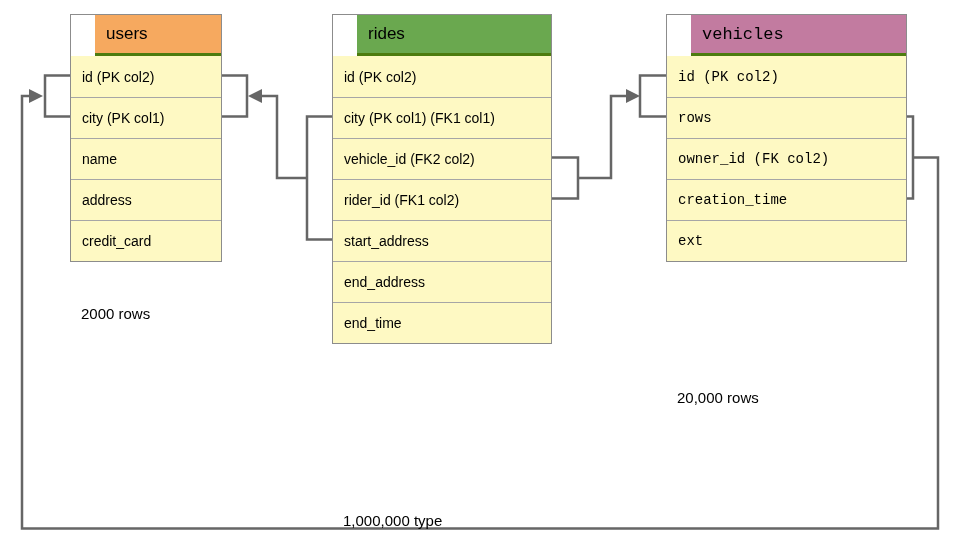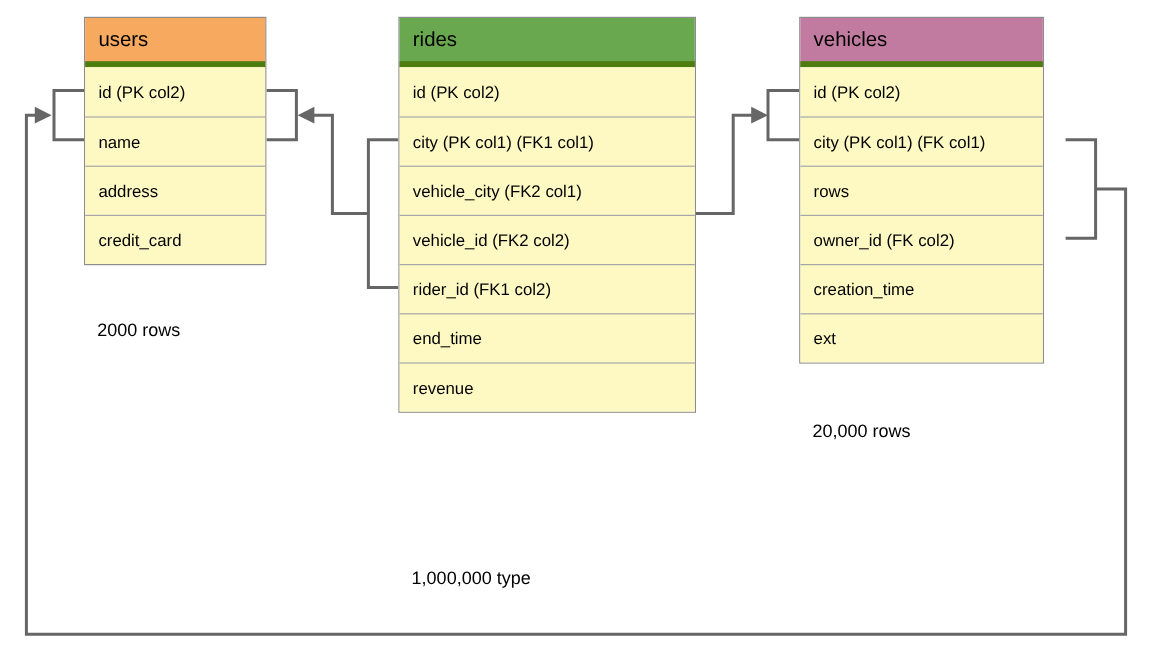--- a/index.html
+++ b/index.html
@@ -32,40 +32,42 @@
     background: #ffffff;
     border: 1.5px solid #8c8c8c;
     box-sizing: border-box;
   }
   .thead {
     height: 41px;
     display: flex;
     align-items: center;
     padding-left: 11px;
     font-size: 17px;
-    border-bottom: 5px solid #4d7c0f;
+    border-bottom: 3px solid #4d7c0f;
     box-sizing: border-box;
+    margin-left: 24px;
   }
   .trow {
     height: 41px;
     display: flex;
     align-items: center;
     padding-left: 11px;
     font-size: 14px;
     box-sizing: border-box;
     background: #fef9c3;
     white-space: nowrap;
   }
   .trow + .trow {
     border-top: 1px solid #a6a6a6;
   }
   .rowcount {
     position: absolute;
     font-size: 15px;
     white-space: nowrap;
+    margin-top: 38px;
   }
 </style>
 </head>
 <body>
 
 <svg class="connectors" width="960" height="540" viewBox="0 0 960 540">
 
   <g style="stroke: rgb(102, 102, 102);">
     <path d="M222 75.5 H247 V116.5 H222"></path>
     <path d="M332 116.5 H307 V239.5 H332"></path>
@@ -84,40 +86,40 @@
     <path d="M888 116.5 H913 V198.5 H888"></path>
     <path d="M70 75.5 H45 V116.5 H70"></path>
     <path d="M913 157.5 H938 V528.5 H22 V96 H30"></path>
   </g>
   <polygon points="43,96 29,89 29,103" style="fill: rgb(102, 102, 102);"></polygon>
 </svg>
 
 <div class="table" style="left:70px; top:14px; width:152px;">
   <div class="thead" style="background-color: rgb(246, 169, 95);">users</div>
   <div class="trow">id (PK col2)</div>
+  <div class="trow">city (PK col1)</div>
   <div class="trow">name</div>
   <div class="trow">address</div>
   <div class="trow">credit_card</div>
 </div>
 <div class="rowcount" style="left:81px; top:267px;">2000 rows</div>
 
-<div class="table" style="left:332px; top:14px; width:248px;">
+<div class="table" style="left:332px; top:14px; width:220px;">
   <div class="thead" style="background-color: rgb(106, 168, 79);">rides</div>
   <div class="trow">id (PK col2)</div>
   <div class="trow">city (PK col1) (FK1 col1)</div>
-  <div class="trow">vehicle_city (FK2 col1)</div>
   <div class="trow">vehicle_id (FK2 col2)</div>
   <div class="trow">rider_id (FK1 col2)</div>
+  <div class="trow">start_address</div>
+  <div class="trow">end_address</div>
   <div class="trow">end_time</div>
-  <div class="trow">revenue</div>
 </div>
 <div class="rowcount" style="left:343px; top:474px;">1,000,000 type</div>
 
-<div class="table" style="left:666px; top:14px; width:204px;">
+<div class="table" style="left:666px; top:14px; width:241px;font-family:Liberation Mono, monospace;">
   <div class="thead" style="background-color: rgb(194, 123, 160);">vehicles</div>
   <div class="trow">id (PK col2)</div>
-  <div class="trow">city (PK col1) (FK col1)</div>
   <div class="trow">rows</div>
   <div class="trow">owner_id (FK col2)</div>
   <div class="trow">creation_time</div>
   <div class="trow">ext</div>
 </div>
 <div class="rowcount" style="left:677px; top:351px;">20,000 rows</div>
 
 </body></html>

